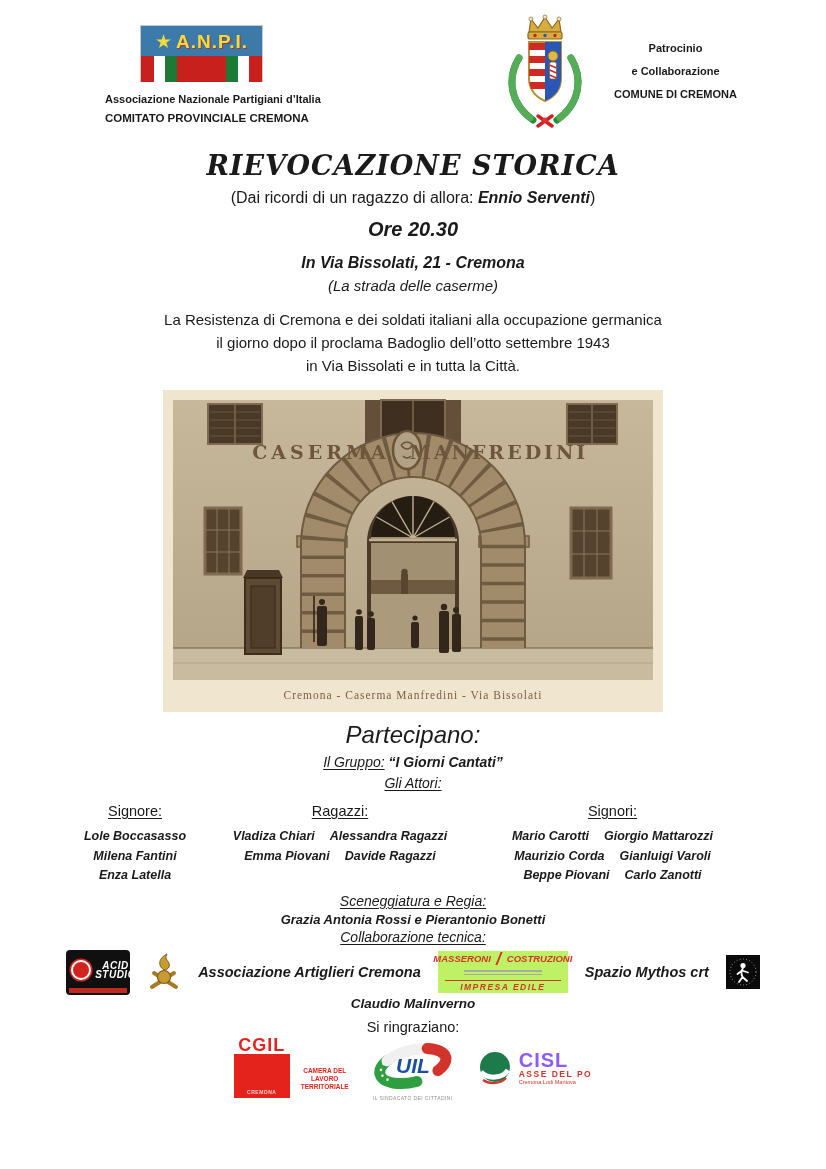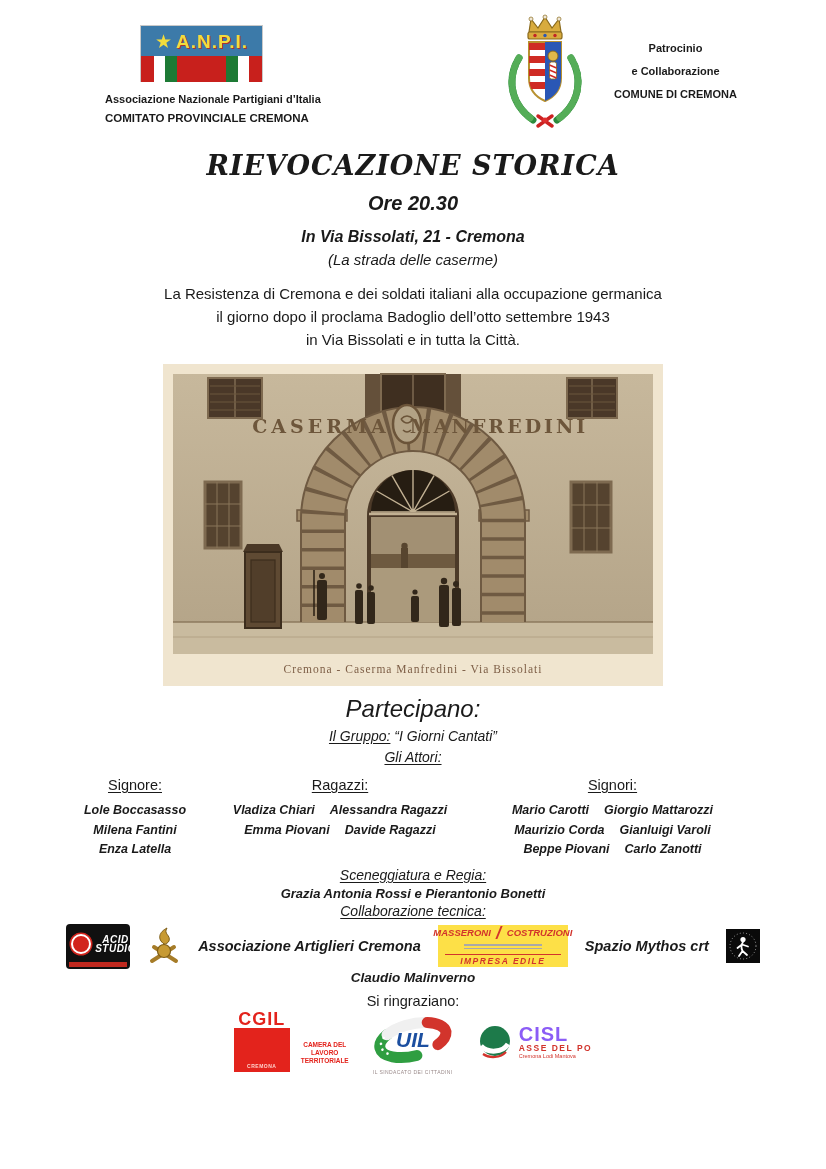--- a/index.html
+++ b/index.html
@@ -36,21 +36,21 @@
   .para{margin-top:13px;font-size:15px;line-height:23px;}
 
   .postcard{margin-top:13px;}
   .postcard svg{display:block;margin:0 auto;box-shadow:0 0 0 1px #e2d8c2 inset;}
 
   .partecipano{margin-top:8px;font-size:24px;line-height:29px;font-weight:normal;font-style:italic;}
   .groupline{margin-top:4px;font-size:14px;line-height:18px;}
   .attoriline{margin-top:3px;font-size:14px;line-height:18px;}
   .u{text-decoration:underline;text-underline-offset:2px;}
   .i{font-style:italic;}
-  .bi{font-weight:normal;font-style:italic;}
+  .bi{font-weight:bold;font-style:italic;}
 
   .cast{position:relative;margin-top:10px;height:88px;text-align:center;}
   .cast-col{position:absolute;top:0;}
   .c1{left:55px;width:160px;}
   .c2{left:225px;width:230px;}
   .c3{left:490px;width:245px;}
   .cast-h{font-size:14.5px;line-height:18px;text-decoration:underline;text-underline-offset:2px;margin-bottom:7px;}
   .cast-name{font-size:12.5px;line-height:19.5px;font-weight:bold;font-style:italic;}
   .cast-pair{display:flex;justify-content:center;gap:15px;font-size:12.5px;line-height:19.5px;
              font-weight:bold;font-style:italic;}
@@ -63,21 +63,21 @@
   .tech-text{font-size:14.5px;font-weight:bold;font-style:italic;white-space:nowrap;}
 
   .acid-logo{position:relative;width:64px;height:45px;background:#101010;border-radius:4px;
              display:flex;align-items:center;padding:0 4px;box-sizing:border-box;}
   .acid-circle{width:16px;height:16px;border-radius:50%;background:#d2241c;border:2.5px solid #fff;
                box-shadow:0 0 0 1.5px #d2241c;margin:-4px 4px 0 1px;flex:none;}
   .acid-text{display:flex;flex-direction:column;color:#fff;font-weight:bold;font-style:italic;
              font-size:10px;line-height:9px;letter-spacing:.5px;margin-top:-5px;}
   .acid-strip{position:absolute;bottom:2px;left:3px;right:3px;height:4.5px;background:#c0291f;}
 
-  .masseroni{width:130px;height:42px;background:#fde047;display:flex;flex-direction:column;
+  .masseroni{width:130px;height:42px;background:#bef264;display:flex;flex-direction:column;
              align-items:center;justify-content:space-between;padding:1px 2px;box-sizing:border-box;
              position:relative;}
   .mass-top{display:flex;align-items:center;gap:7px;color:#d2342c;font-weight:bold;font-style:italic;
             font-size:9.5px;white-space:nowrap;}
   .mass-slash{display:inline-block;width:2px;height:13px;background:#d2342c;transform:skewX(-22deg);}
   .mass-mid{display:flex;flex-direction:column;gap:2px;align-items:center;}
   .mgl{display:block;width:78px;height:1.5px;background:#a9a9a9;}
   .mass-bot{color:#d2342c;font-weight:bold;font-style:italic;font-size:8.5px;letter-spacing:1.5px;
             border-top:1.5px solid #d2342c;padding-top:1px;width:92%;text-align:center;}
 
@@ -158,20 +158,21 @@
       <div>Patrocinio</div>
       <div>e Collaborazione</div>
       <div>COMUNE DI CREMONA</div>
     </div>
   </div>
 
   <div class="main">
 
     <div class="title">RIEVOCAZIONE STORICA</div>
 
+    <div class="subtitle"><span>(</span><span>Dai ricordi di un ragazzo di allora: </span><span class="name">Ennio Serventi</span><span>)</span></div>
 
     <div class="ore">Ore 20.30</div>
     <div class="loc">In Via Bissolati, 21 - Cremona</div>
     <div class="locnote">(La strada delle caserme)</div>
 
     <div class="para">
       <div>La Resistenza di Cremona e dei soldati italiani alla occupazione germanica</div>
       <div>il giorno dopo il proclama Badoglio dell’otto settembre 1943</div>
       <div>in Via Bissolati e in tutta la Città.</div>
     </div>

